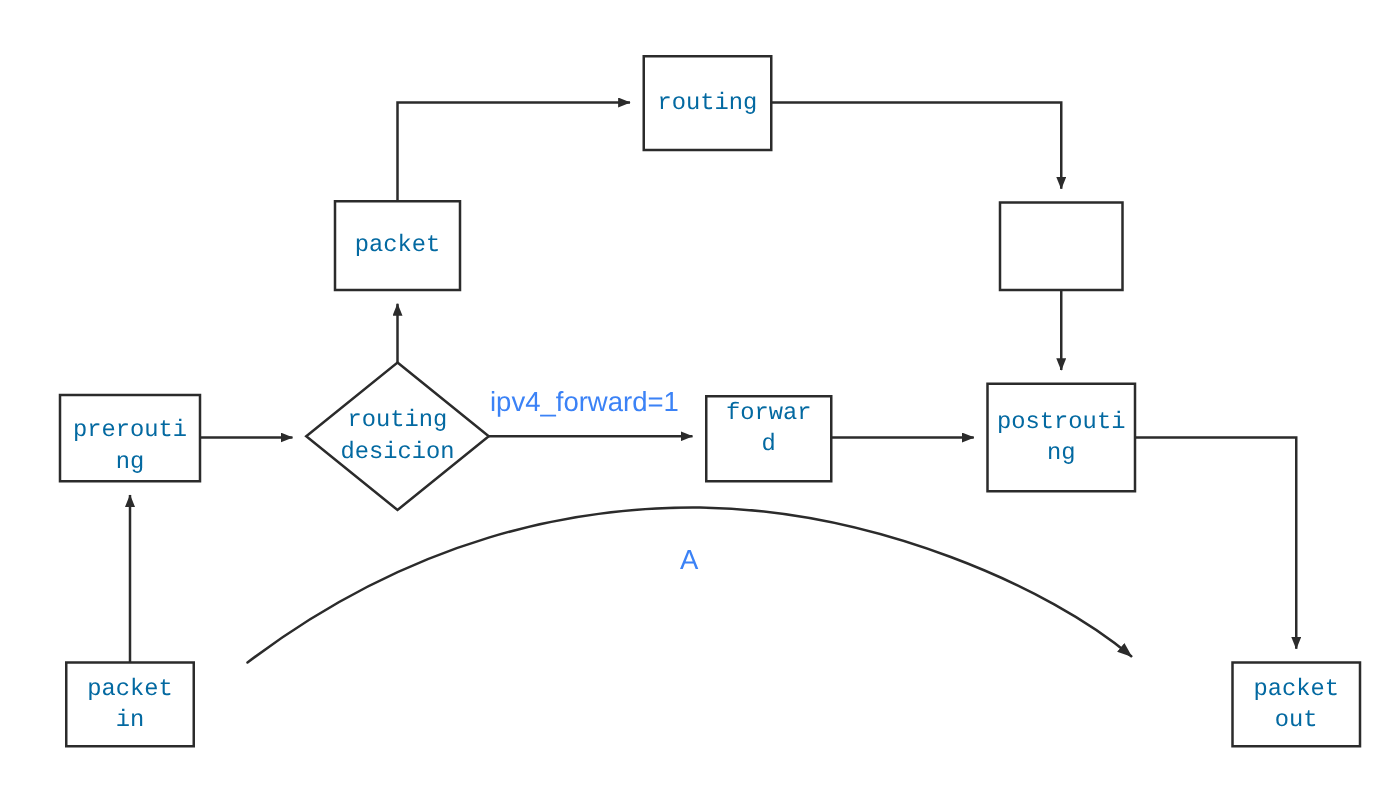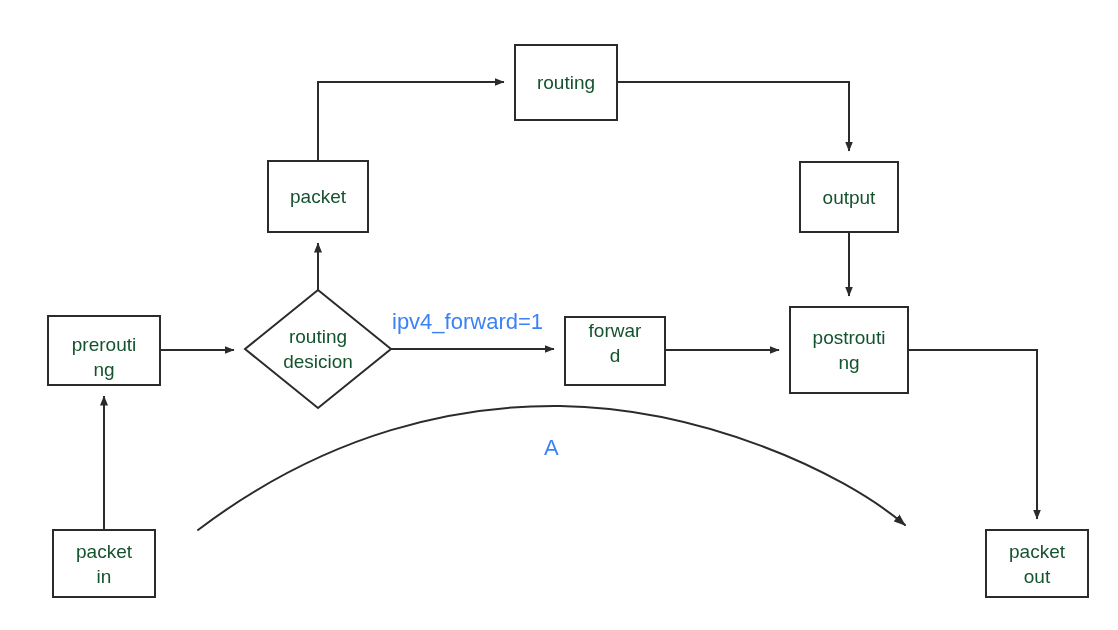--- a/index.html
+++ b/index.html
@@ -41,24 +41,24 @@
     stroke: #2b2b2b;
     stroke-width: 2;
     stroke-linecap: round;
   }
   .node-label {
     position: absolute;
     display: flex;
     align-items: center;
     justify-content: center;
     text-align: center;
-    font-family: Liberation Sans, sans-serif;
+    font-family: Liberation Mono, monospace;
     font-size: 19px;
     line-height: 25px;
-    color: #14532d;
+    color: #0369a1;
     white-space: pre-line;
     pointer-events: none;
   }
   .edge-label {
     position: absolute;
     font-family: Liberation Sans, sans-serif;
     font-size: 22px;
     line-height: 22px;
     color: #3b82f6;
     white-space: nowrap;
@@ -111,21 +111,20 @@
   </svg>
 
   <div class="node-label" style="left:53px;  top:530px; width:102px; height:67px;">packet
 in</div>
   <div class="node-label" style="left:48px;  top:316px; width:112px; height:82px;">prerouti
 ng</div>
   <div class="node-label" style="left:238px; top:290px; width:160px; height:118px;">routing
 desicion</div>
   <div class="node-label" style="left:268px; top:161px; width:100px; height:71px;">packet</div>
   <div class="node-label" style="left:515px; top:45px;  width:102px; height:75px;">routing</div>
-  <div class="node-label" style="left:800px; top:162px; width:98px;  height:70px;">output</div>
   <div class="node-label" style="left:565px; top:317px; width:100px; height:52px;">forwar
 d</div>
   <div class="node-label" style="left:790px; top:307px; width:118px; height:86px;">postrouti
 ng</div>
   <div class="node-label" style="left:986px; top:530px; width:102px; height:67px;">packet
 out</div>
 
   <div class="edge-label" style="left:392px; top:311px;">ipv4_forward=1</div>
   <div class="edge-label" style="left:544px; top:437px;">A</div>
 

